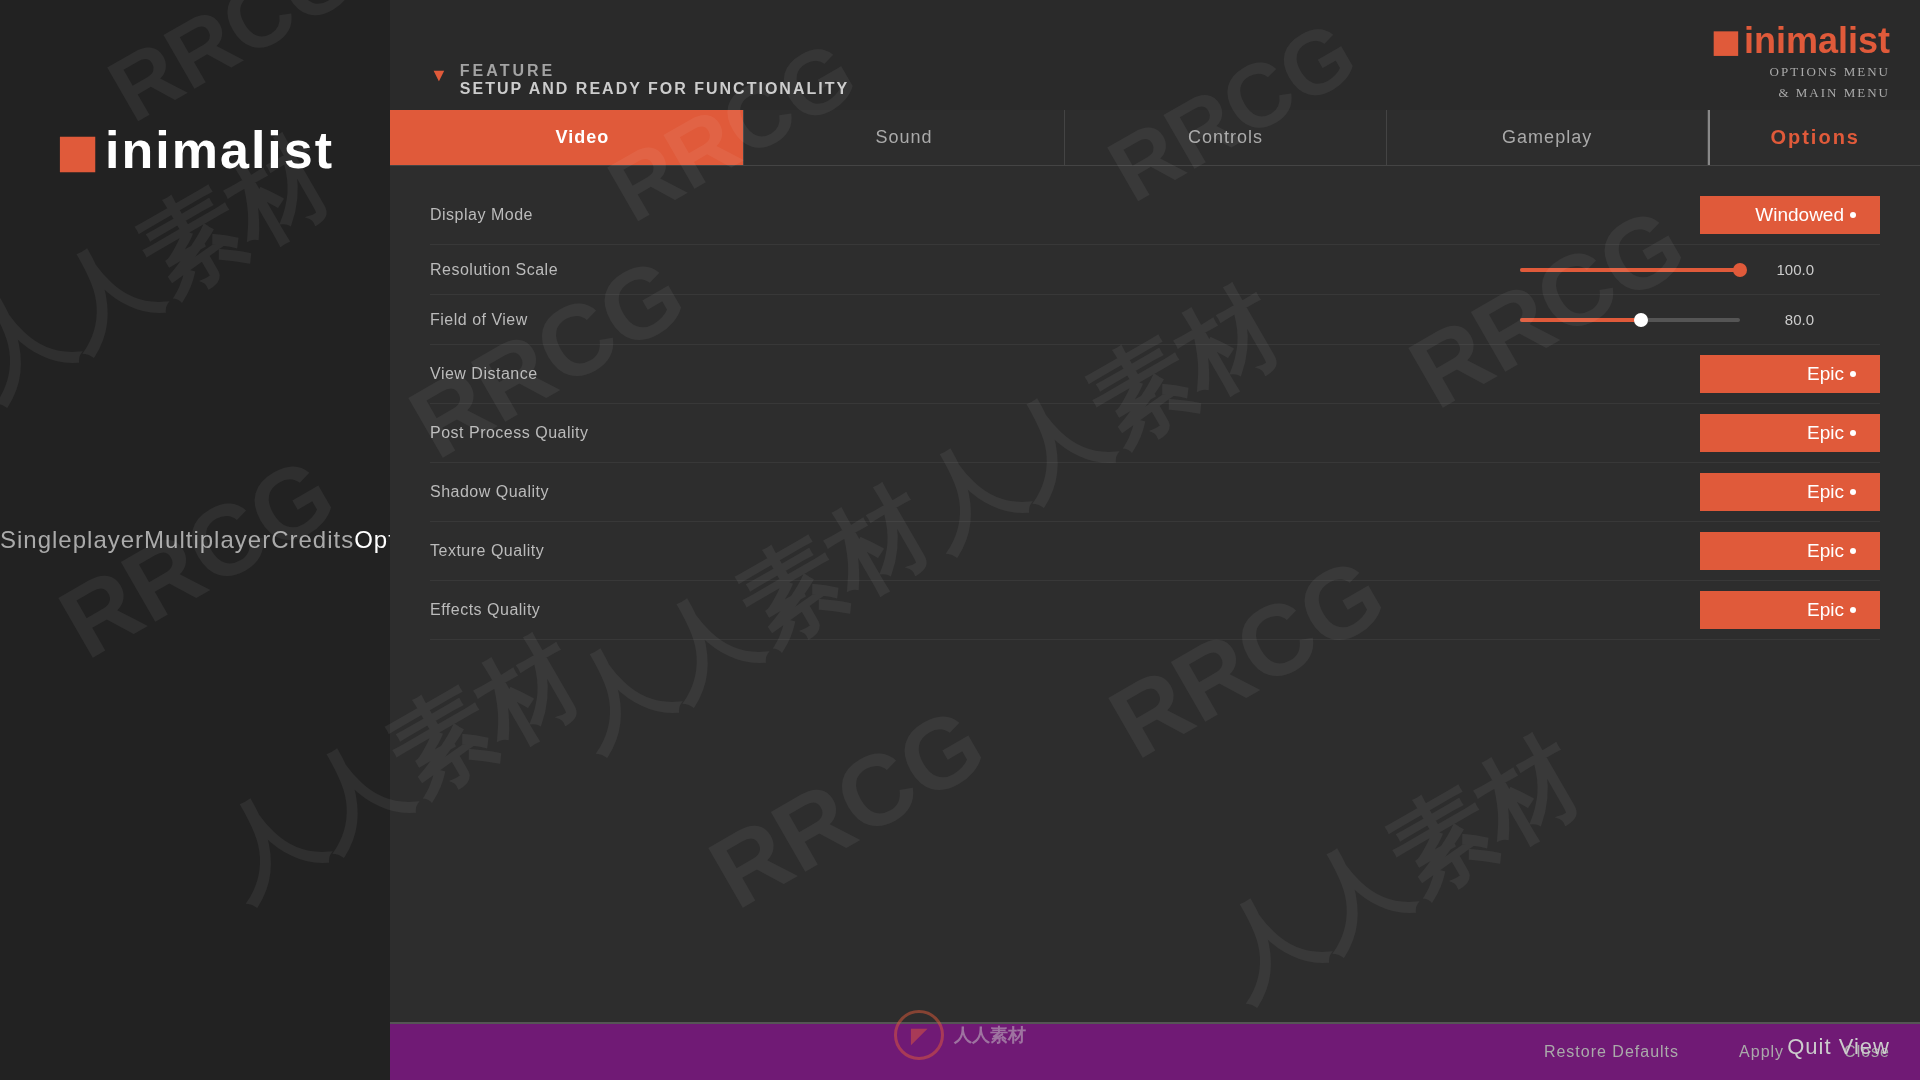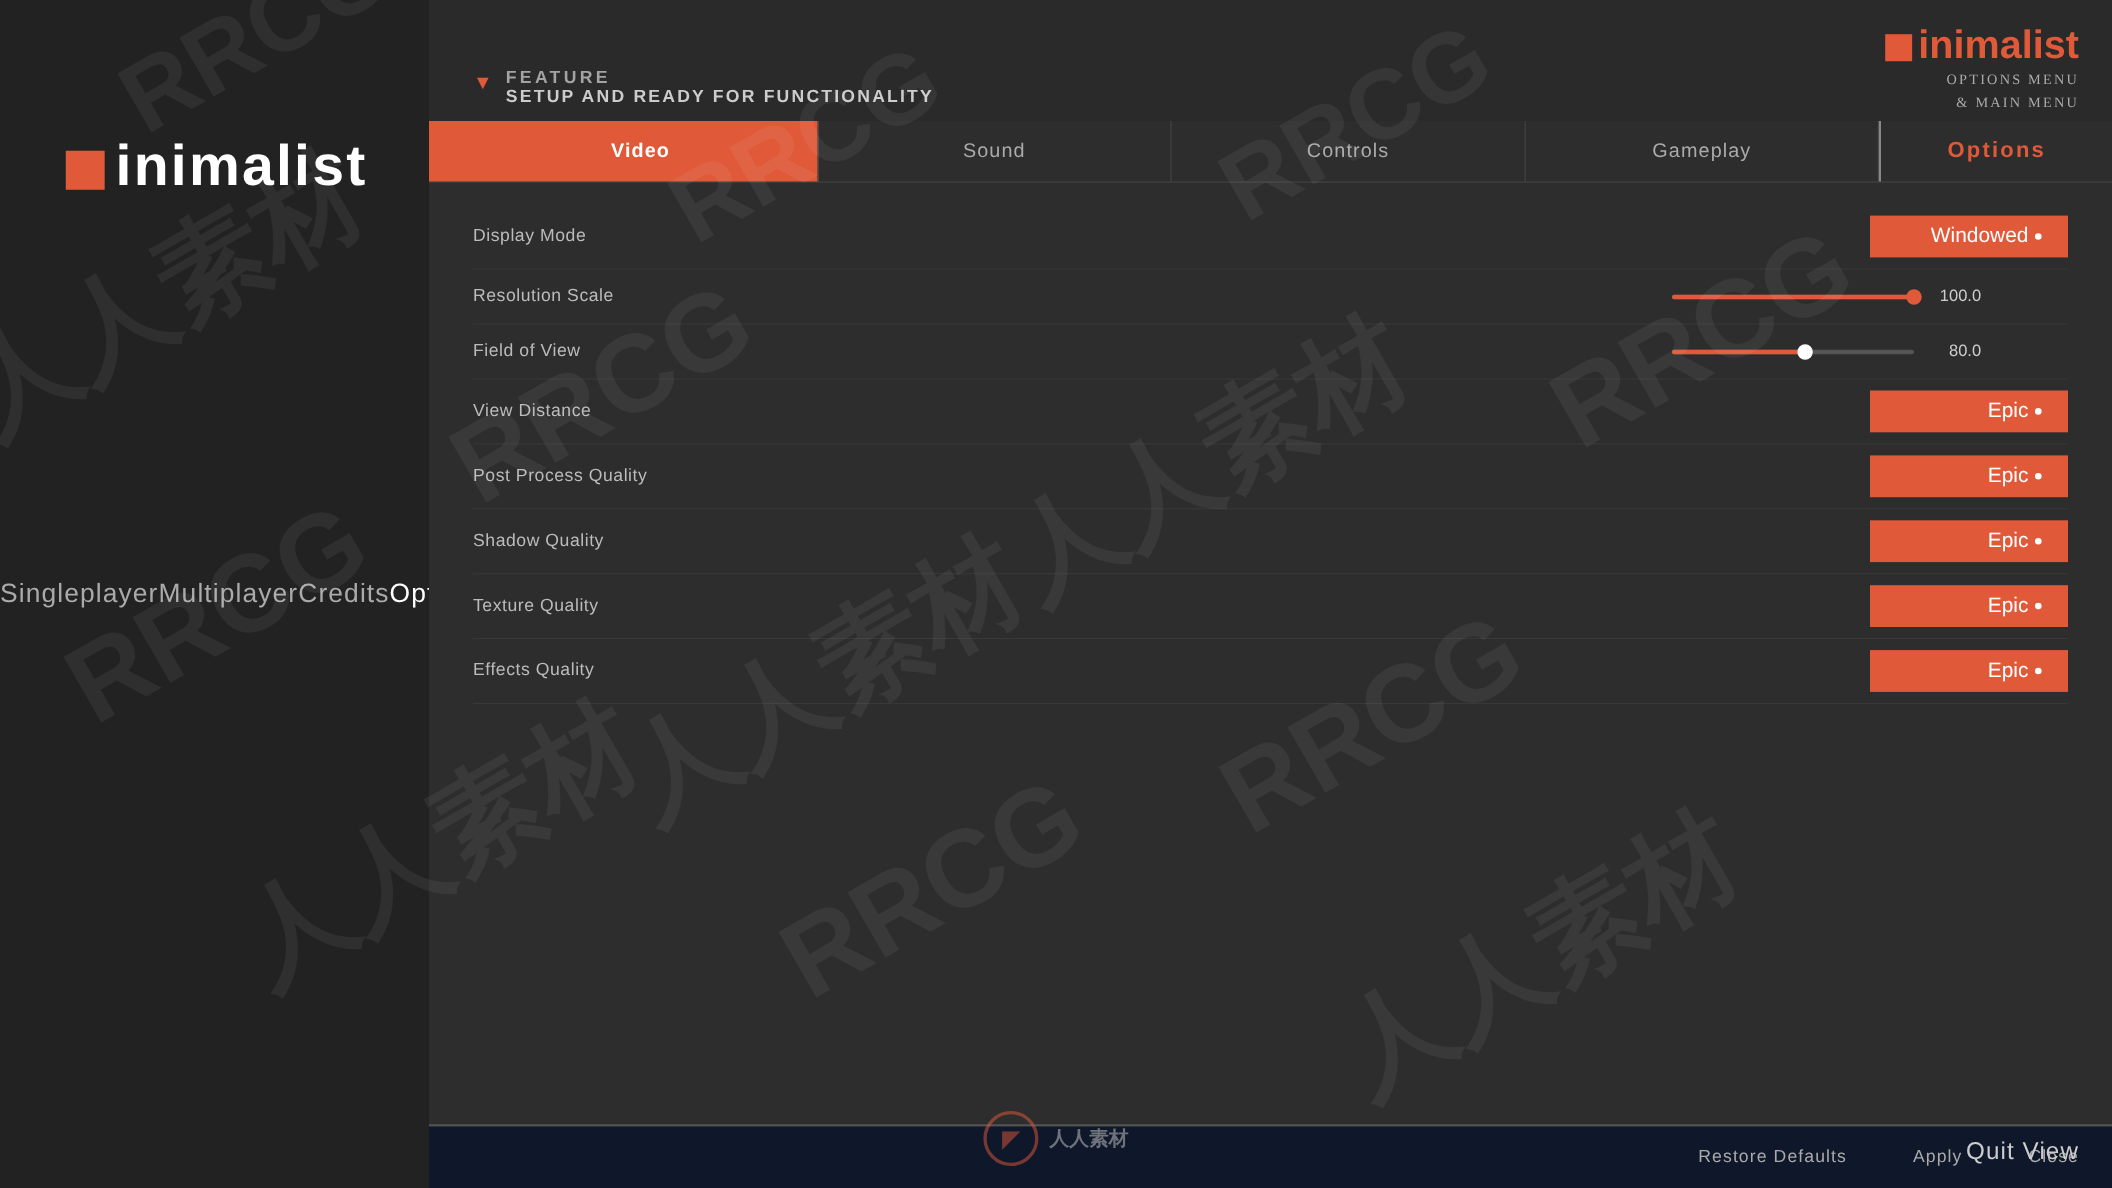--- a/index.html
+++ b/index.html
@@ -266,21 +266,21 @@
       width: 6px;
       height: 6px;
       background: #ffffff;
       border-radius: 50%;
       display: inline-block;
     }
 
     .slider-container {
       display: flex;
       align-items: center;
-      gap: 11px;
+      gap: 24px;
       min-width: 360px;
     }
 
     .slider-track {
       position: relative;
       width: 220px;
       height: 4px;
       background: #555;
       border-radius: 2px;
     }
@@ -316,21 +316,21 @@
       text-align: right;
     }
 
     
     .bottom-bar {
       position: absolute;
       bottom: 0;
       left: 390px;
       right: 0;
       height: 58px;
-      background-color: #0f172a;
+      background-color: #701a75;
       display: flex;
       align-items: center;
       justify-content: flex-end;
       padding: 0 30px;
       gap: 60px;
       border-top: 2px solid #555;
     }
 
     .bottom-btn {
       font-size: 16px;

